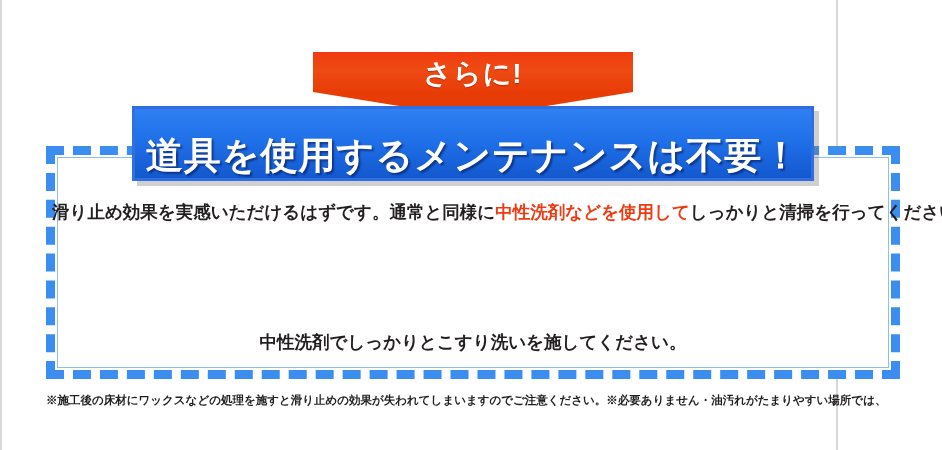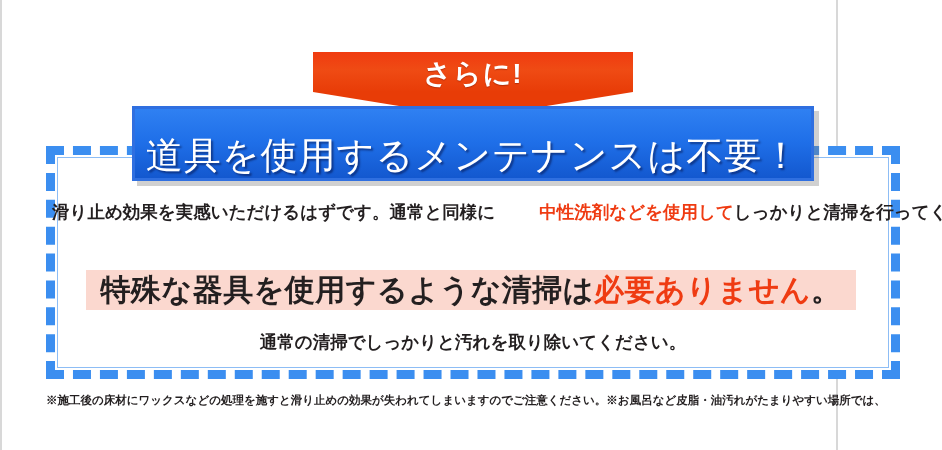--- a/index.html
+++ b/index.html
@@ -76,21 +76,21 @@
     border: 3px solid #2f6fe0;
     box-sizing: border-box;
     box-shadow: 5px 5px 0 rgba(120,120,120,.35);
     display: flex;
     align-items: center;
     justify-content: center;
   }
   .headline-text {
     color: #ffffff;
     font-size: 37px;
-    font-weight: normal;
+    font-weight: bold;
     letter-spacing: 1px;
     text-shadow: 2px 2px 2px rgba(0,0,40,.45);
     white-space: nowrap;
     margin-top: 24px;
   }
 
   
   .dashbox {
     position: absolute;
     left: 44px;
@@ -119,21 +119,20 @@
   .line1, .line2 {
     font-size: 17.5px;
     font-weight: bold;
     color: #231f20;
     letter-spacing: 0px;
     white-space: nowrap;
   }
   .line1 { margin-bottom: 9px; }
   .line1 .red, .line2 .red {
     color: #ef3b12;
-    margin-left: 44px;
   }
 
   .emphasis {
     position: absolute;
     left: 84px;
     top: 270px;
     width: 770px;
     height: 40px;
     background: #fbd8cf;
     display: flex;
@@ -193,25 +192,20 @@
   <div class="headline">
     <span class="headline-text">道具を使用するメンテナンスは不要！</span>
   </div>
 
   <div class="body-copy">
     <div class="line1">
       <span>滑り止め効果を実感いただけるはずです。通常と同様に</span><span class="red">中性洗剤などを使用して</span><span>しっかりと清掃を行ってください。</span>
     </div>
   </div>
 
-  <div class="emphasis">
-    <div class="emphasis-text">
-      <span>特殊な器具を使用するような清掃は</span><span class="red">必要ありません</span><span>。</span>
-    </div>
-  </div>
-
-  <div class="closing">通常の清掃でしっかりと汚れを取り除いてください。</div>
+
+  <div class="closing">中性洗剤でしっかりとこすり洗いを施してください。</div>
 
   <div class="footnote">
-    <span class="ln1">※施工後の床材にワックスなどの処理を施すと滑り止めの効果が失われてしまいますのでご注意ください。※お風呂など皮脂・油汚れがたまりやすい場所では、</span>
+    <span class="ln1">※施工後の床材にワックスなどの処理を施すと滑り止めの効果が失われてしまいますのでご注意ください。※必要ありません・油汚れがたまりやすい場所では、</span>
   </div>
 
 </div>
 
 </body></html>

